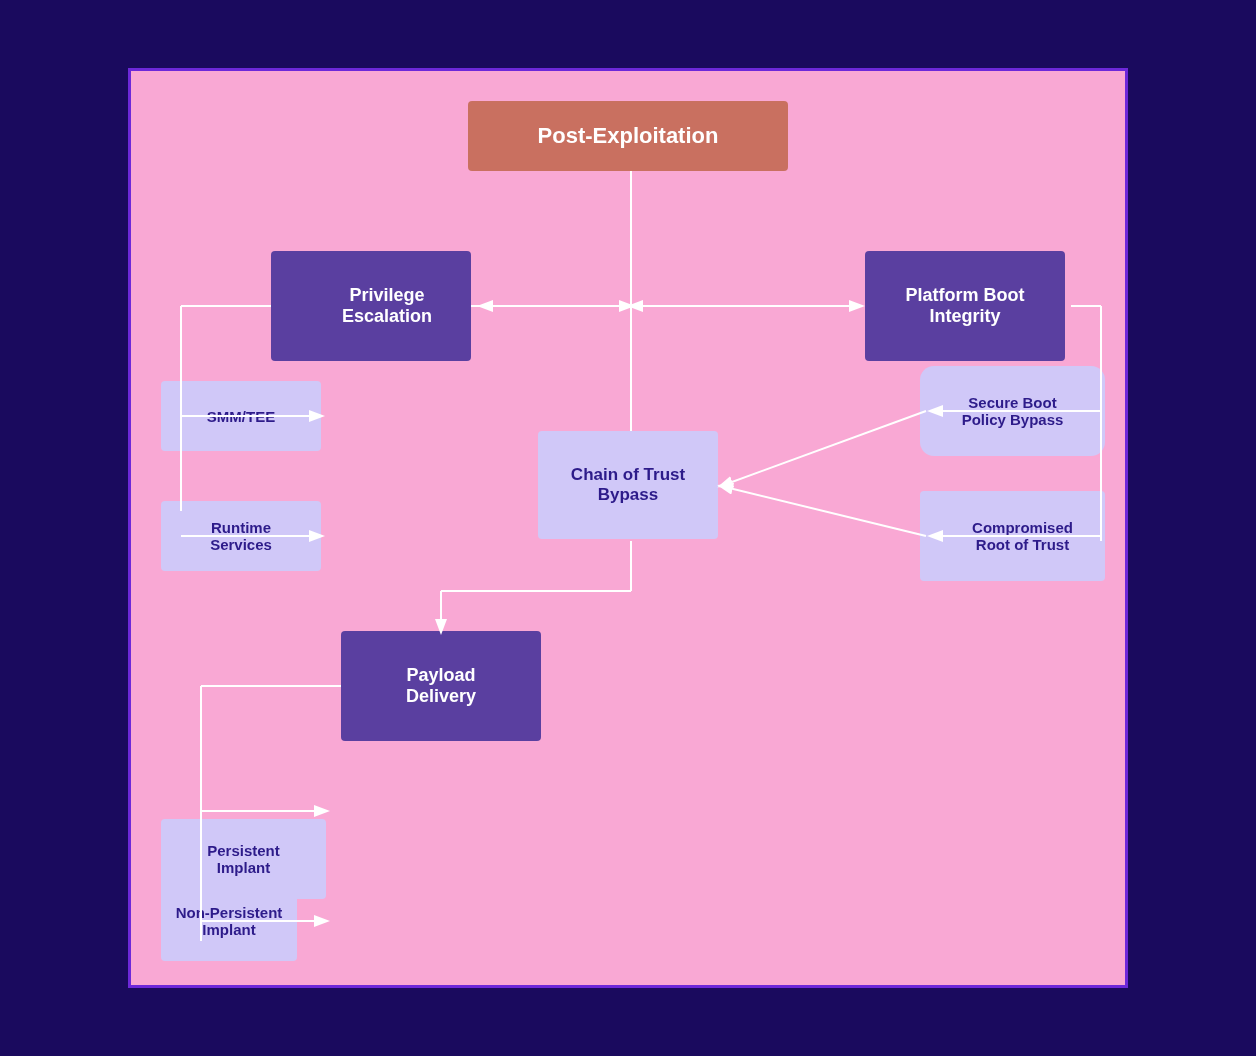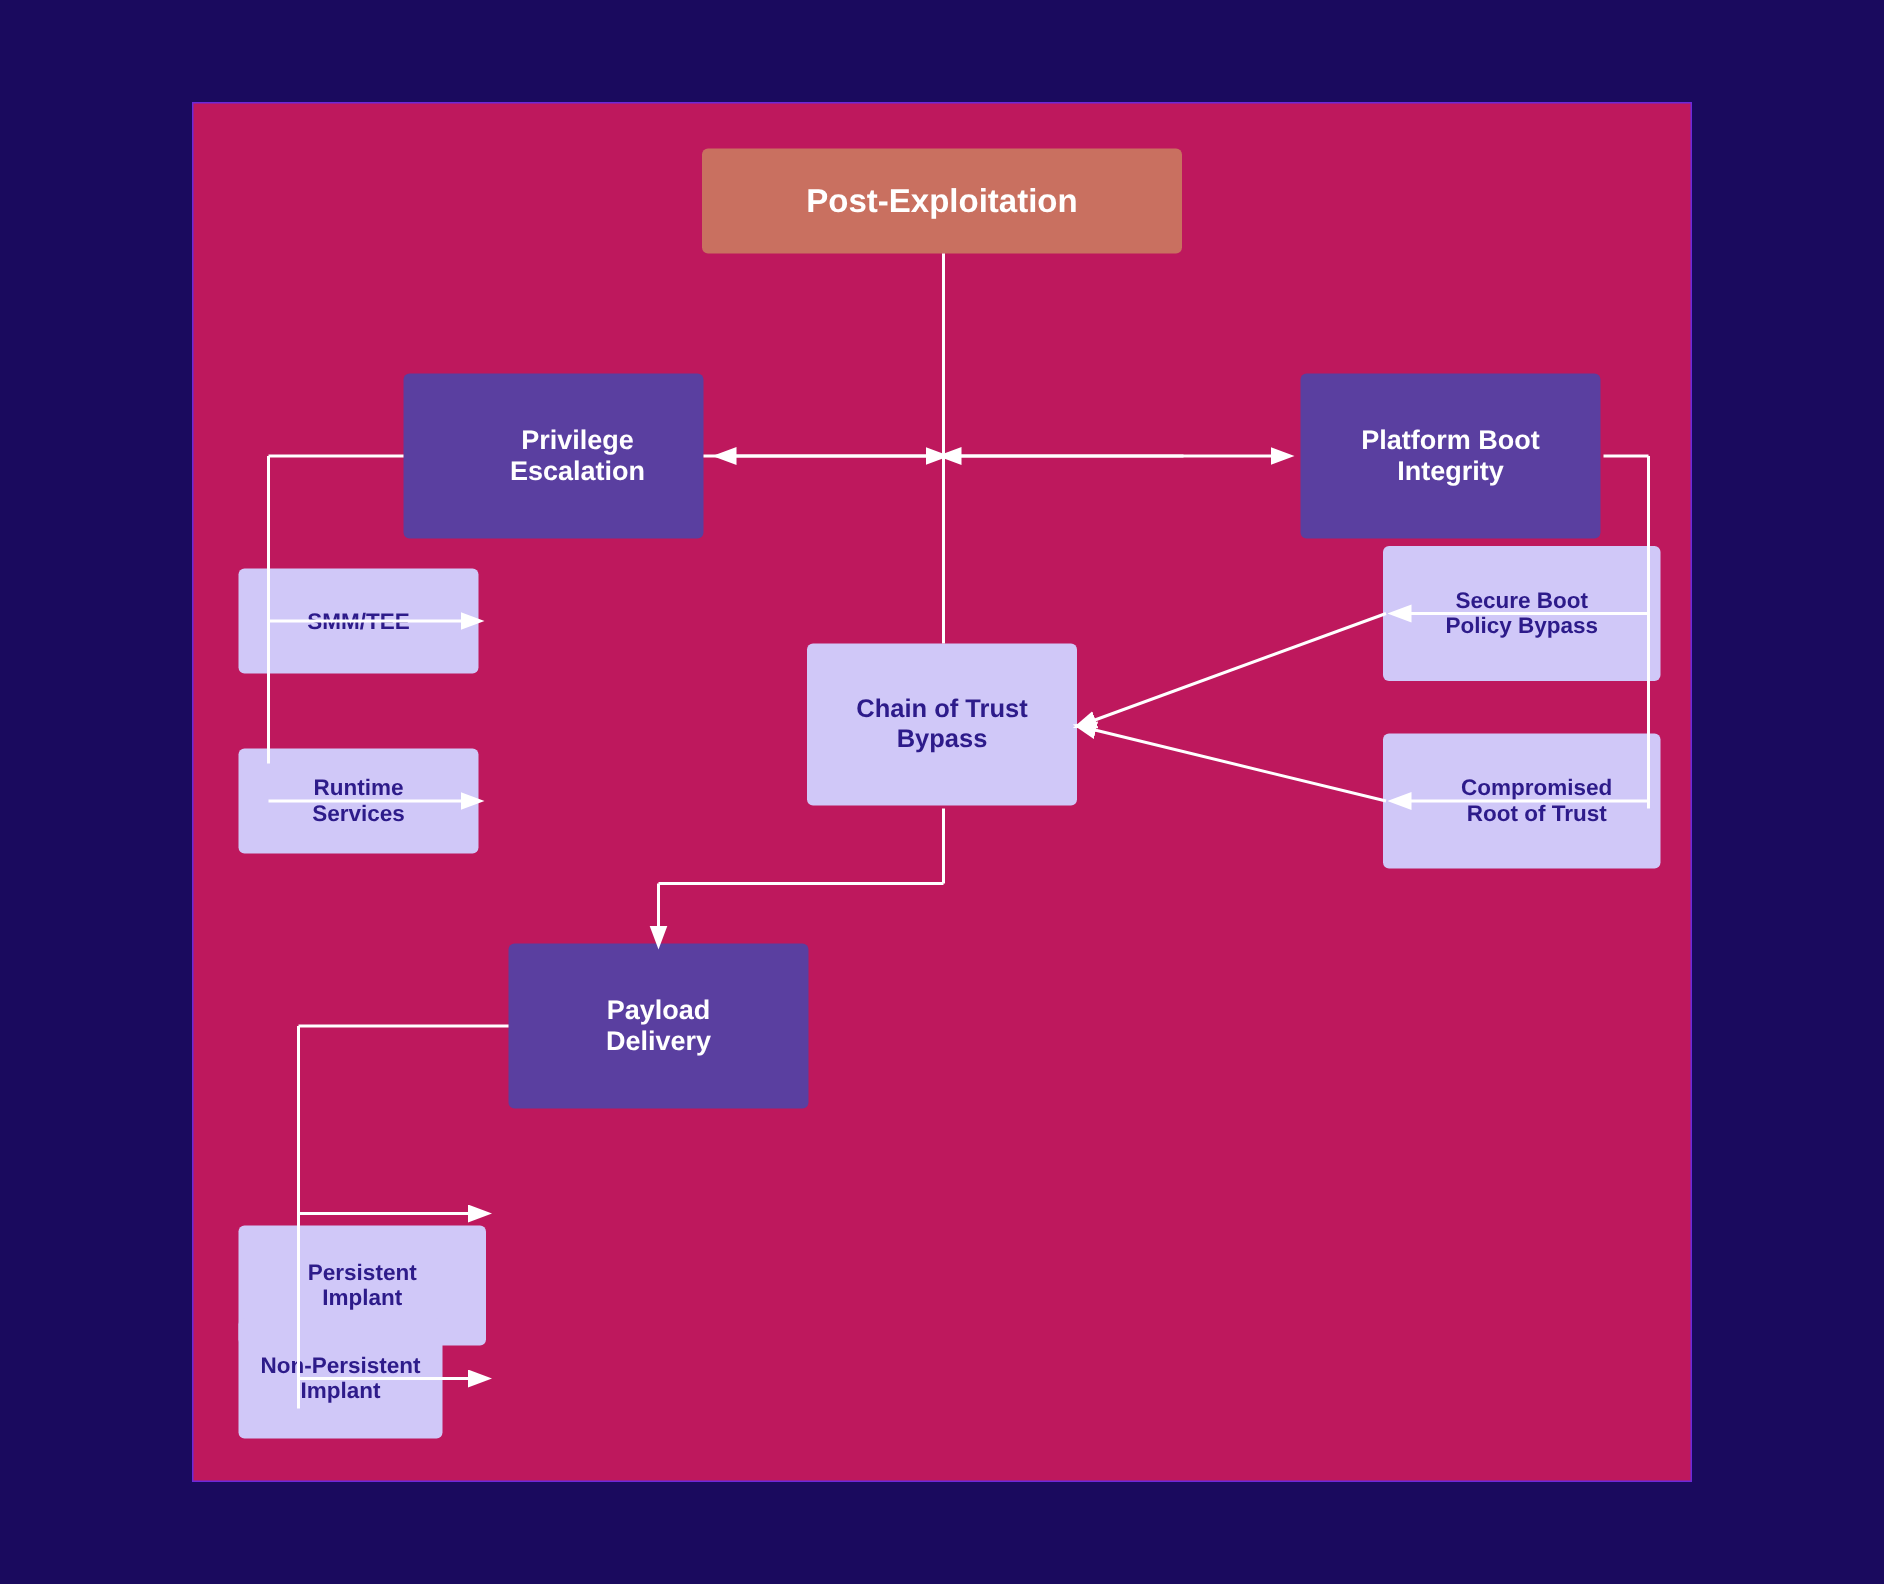--- a/index.html
+++ b/index.html
@@ -5,22 +5,22 @@
     * { box-sizing: border-box; margin: 0; padding: 0; }
     body {
       background: #1a0a5e;
       display: flex;
       justify-content: center;
       align-items: center;
       min-height: 100vh;
       font-family: Arial, sans-serif;
     }
     .diagram-container {
-      background: #be185d;
-      border: 1px solid #6d28d9;
+      background: #f9a8d4;
+      border: 3px solid #6d28d9;
       width: 1000px;
       height: 920px;
       position: relative;
       padding: 30px;
     }
     .node {
       position: absolute;
       text-align: center;
       font-weight: bold;
       display: flex;
@@ -90,20 +90,21 @@
       width: 160px;
       height: 70px;
       top: 430px;
       left: 30px;
     }
     .node-secureboot {
       width: 185px;
       height: 90px;
       top: 295px;
       right: 20px;
+      border-radius: 14px;
     }
     .node-compromised {
       width: 185px;
       height: 90px;
       top: 420px;
       right: 20px;
       padding-left: 20px;
     }
     .node-persistent {
       width: 165px;

